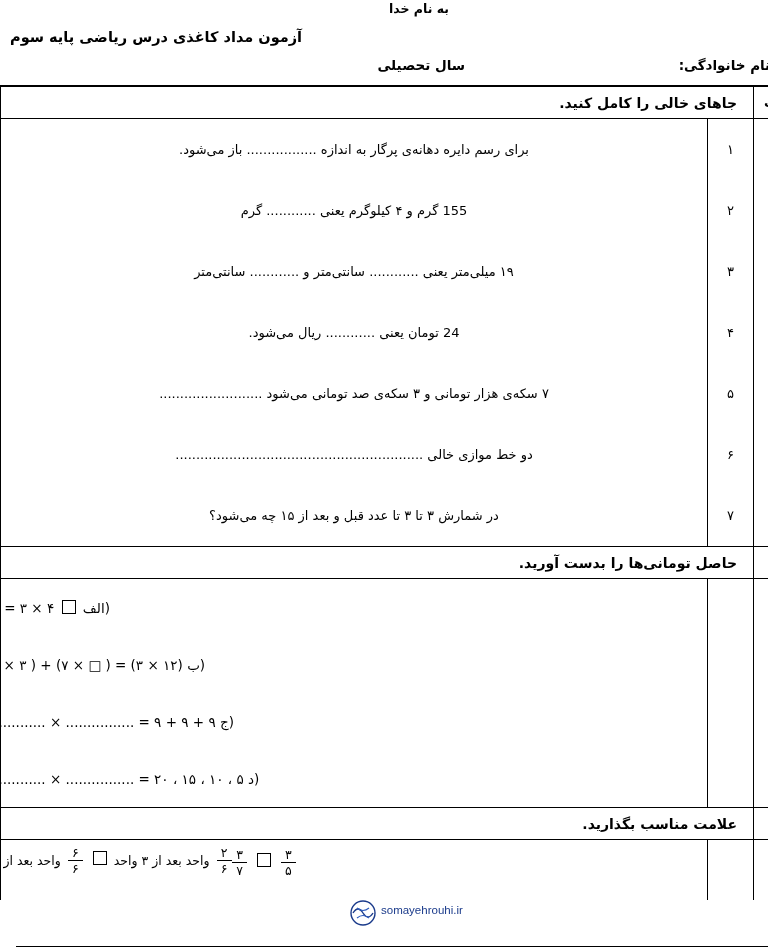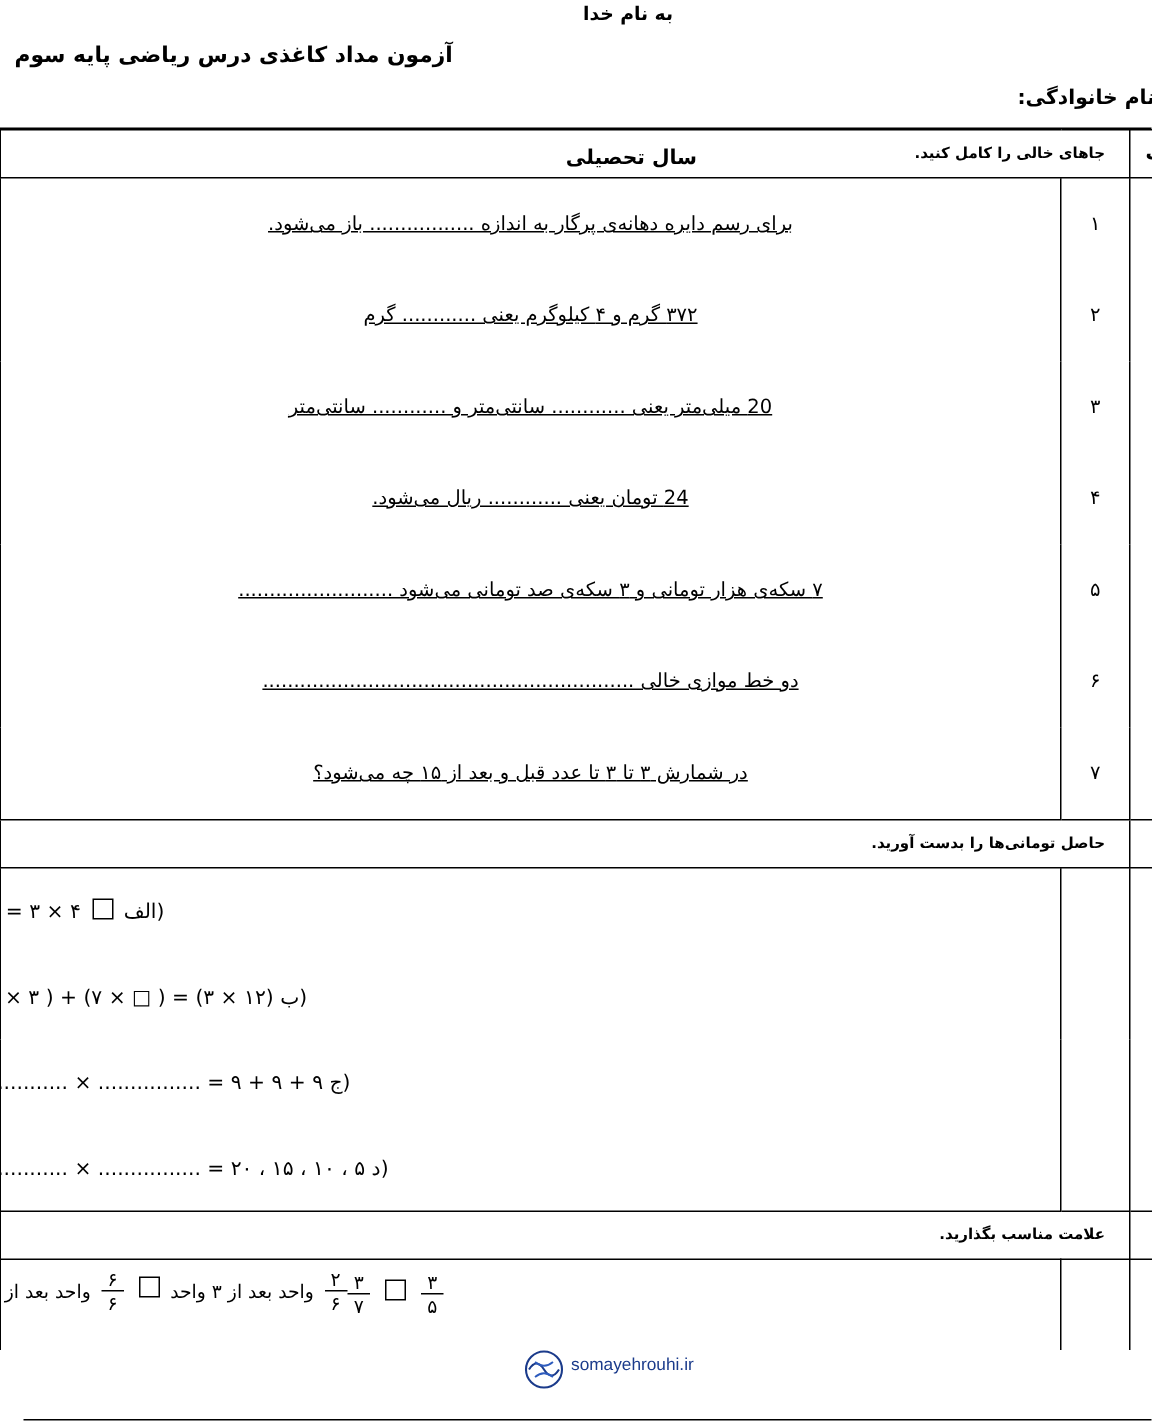--- a/index.html
+++ b/index.html
@@ -58,21 +58,20 @@
     position: absolute;
     right: -40px;
     top: 0;
     white-space: nowrap;
   }
   .name-row .yr {
     position: absolute;
     right: 303px;
     top: 0;
     white-space: nowrap;
-    margin-top: 40px;
   }
 
   .hr {
     border: none;
     border-top: 1px solid #000;
     margin: 6px 0 0 0;
     width: 768px;
   }
 
   
@@ -105,21 +104,21 @@
     padding-right: 10px;
     font-size: 13px;
   }
   tr.section td {
     border-top: 1px solid #000;
     border-bottom: 1px solid #000;
     height: 31px;
     font-weight: bold;
   }
   tr.section td.body {
-    font-size: 10px;
+    font-size: 14px;
     padding-right: 16px;
     text-align: right;
   }
   tr.section td.body .sec-inner {
     display: inline-block;
     width: 100%;
     text-align: right;
     padding-right: 0;
   }
   tr.q td {
@@ -127,21 +126,20 @@
   }
   tr.q td.body {
     text-align: center;
   }
   .qtext {
     display: inline-block;
     text-align: right;
     padding-left: 0;
     padding-right: 0;
     margin-right: 0;
-    text-decoration: underline;
   }
 
   
   tr.eq td { height: 57px; }
   tr.eq td.body {
     text-align: left;
     padding-left: 0;
     padding-right: 0;
   }
   .eqline {
@@ -265,28 +263,28 @@
       <td class="lbl"></td>
       <td class="num">۱</td>
       <td class="body">
         <span class="qtext">برای رسم دایره دهانه‌ی پرگار به اندازه ................. باز می‌شود.</span>
       </td>
     </tr>
     <tr class="q">
       <td class="lbl"></td>
       <td class="num">۲</td>
       <td class="body">
-        <span class="qtext">۳۷۲ گرم و ۴ کیلوگرم یعنی ............ گرم</span>
+        <span class="qtext">155 گرم و ۴ کیلوگرم یعنی ............ گرم</span>
       </td>
     </tr>
     <tr class="q">
       <td class="lbl"></td>
       <td class="num">۳</td>
       <td class="body">
-        <span class="qtext">20 میلی‌متر یعنی ............ سانتی‌متر و ............ سانتی‌متر</span>
+        <span class="qtext">۱۹ میلی‌متر یعنی ............ سانتی‌متر و ............ سانتی‌متر</span>
       </td>
     </tr>
     <tr class="q">
       <td class="lbl"></td>
       <td class="num">۴</td>
       <td class="body">
         <span class="qtext">24 تومان یعنی ............ ریال می‌شود.</span>
       </td>
     </tr>
     <tr class="q">

